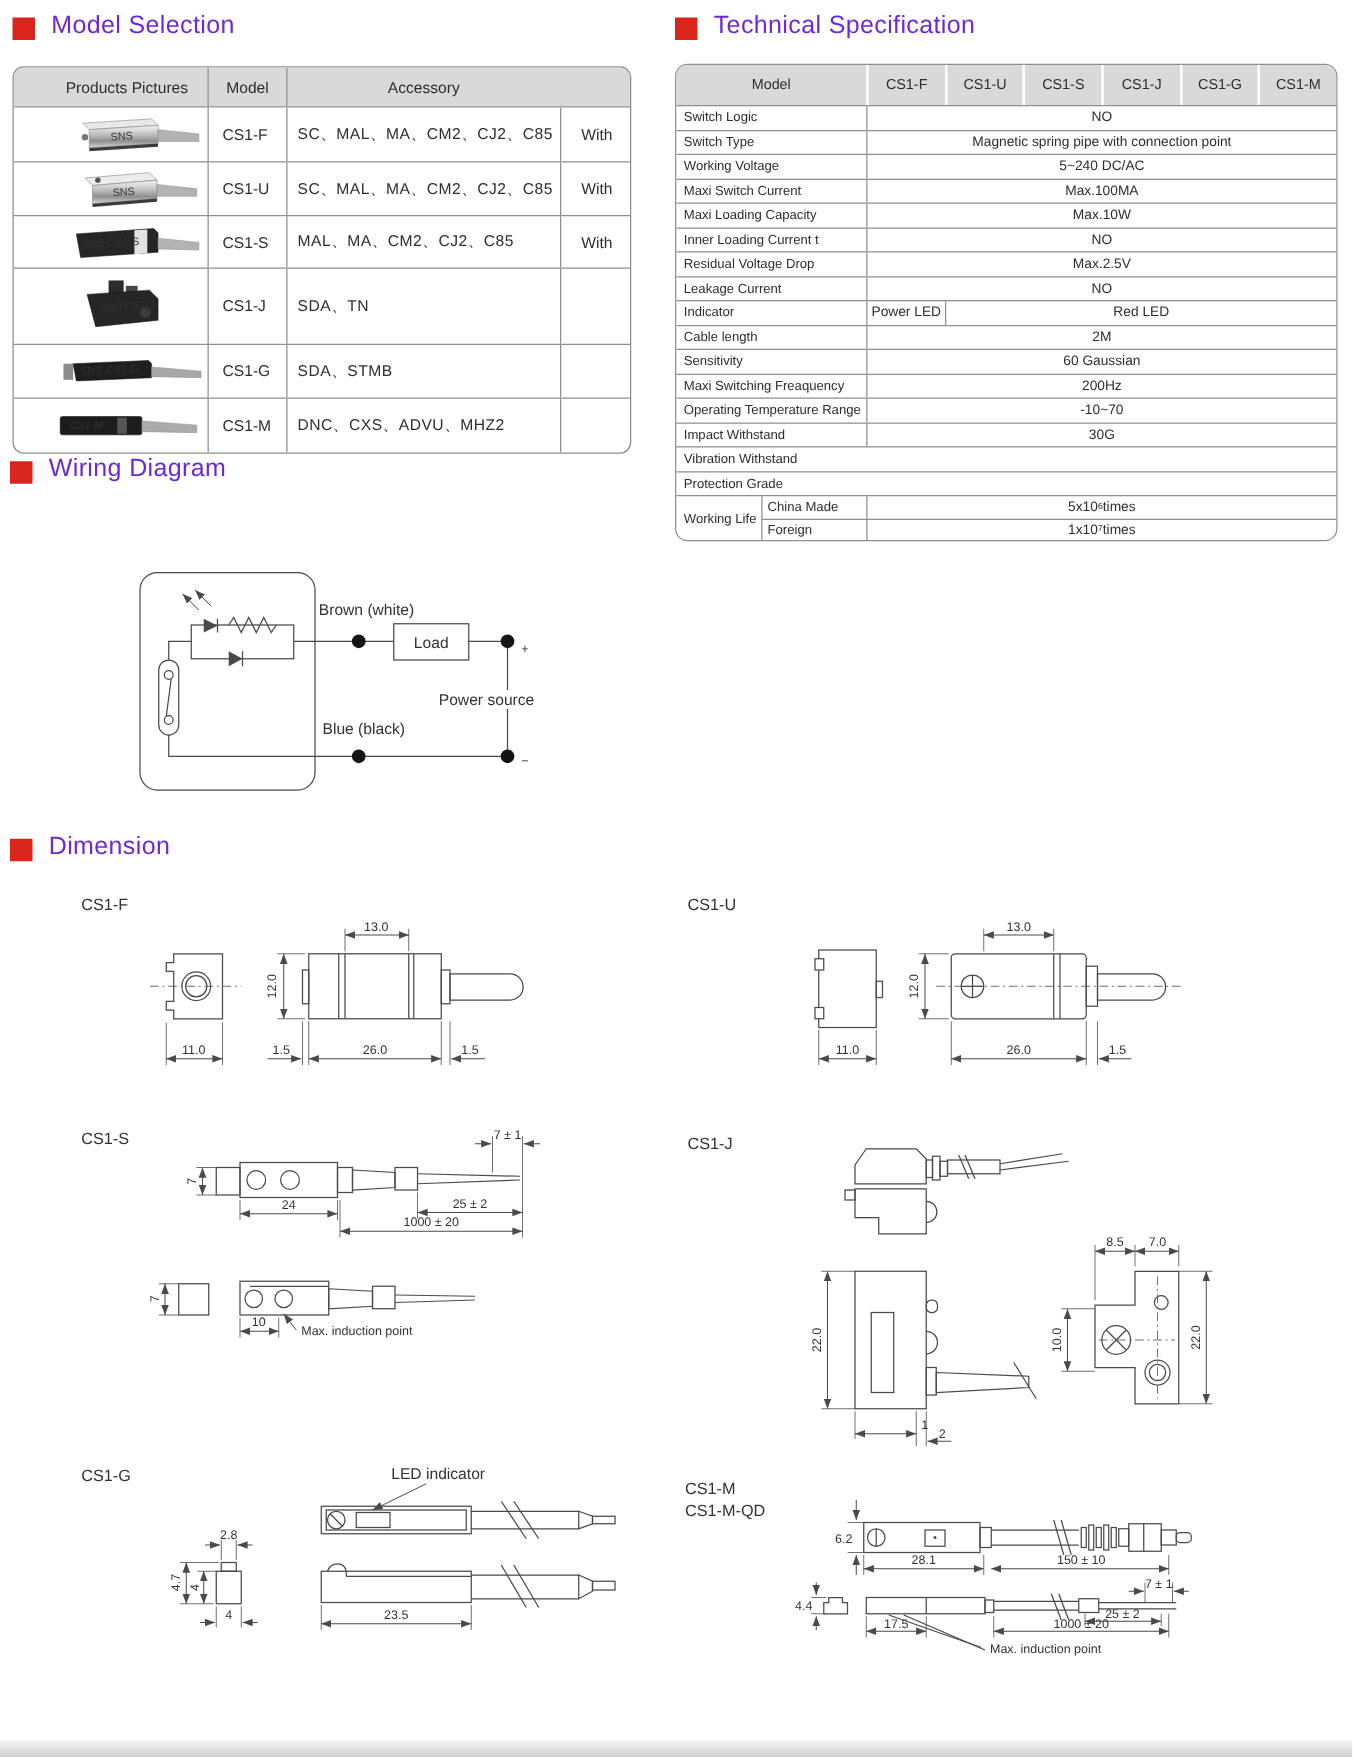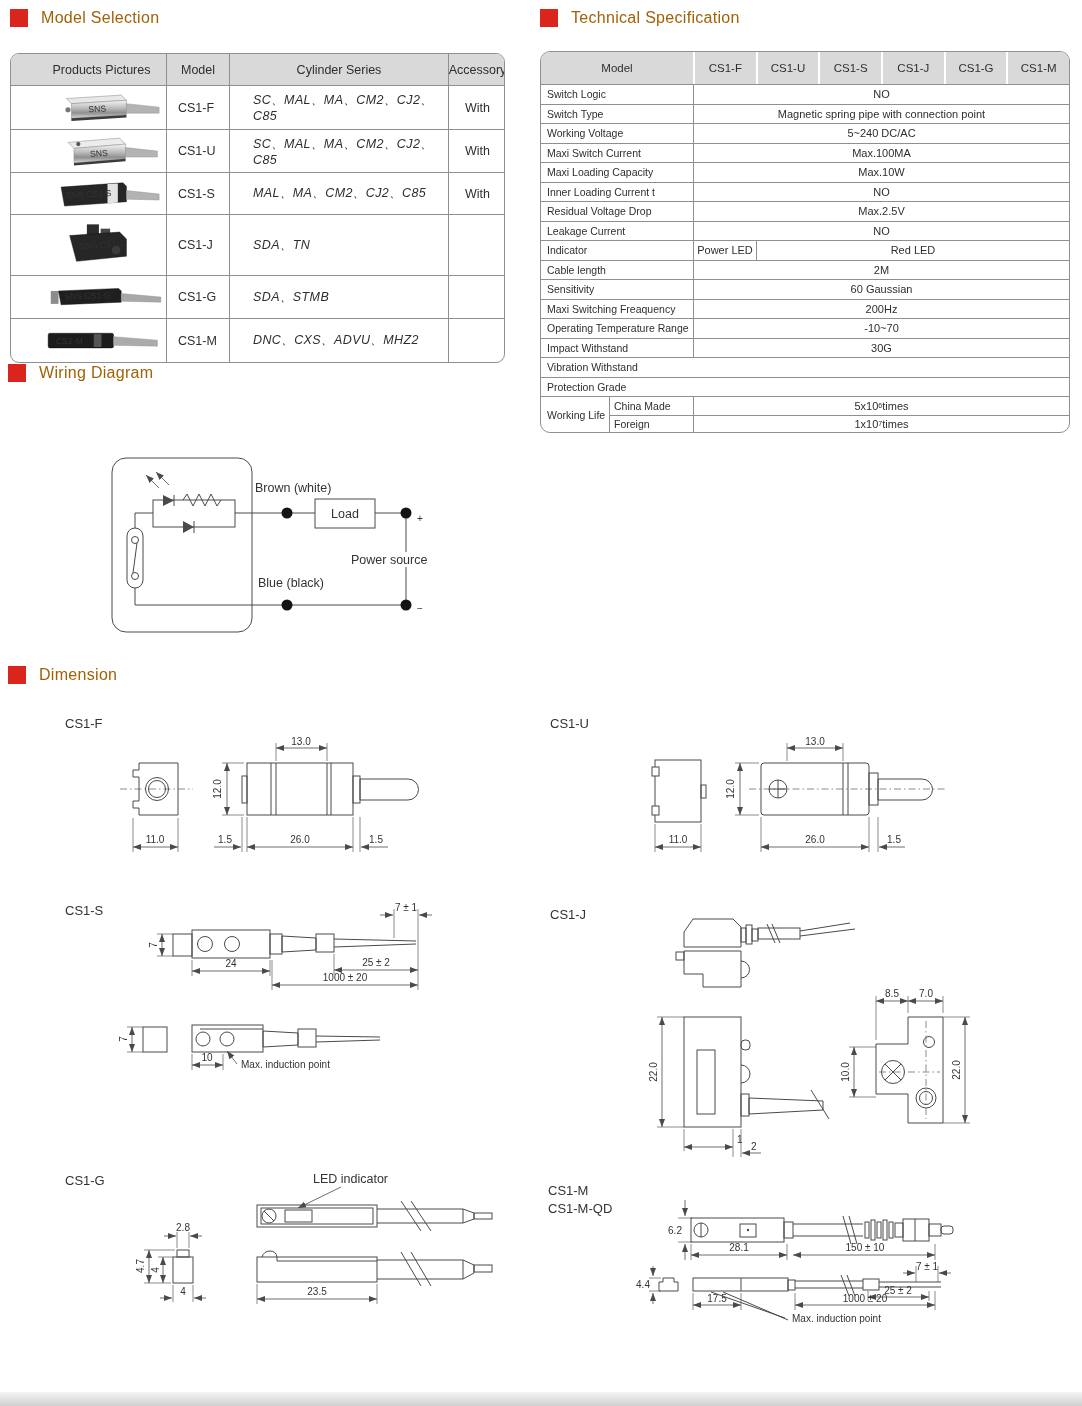--- a/index.html
+++ b/index.html
@@ -1,32 +1,32 @@
 <!DOCTYPE html>
 <html><head>
 <meta charset="utf-8">
 <style>
   html,body{margin:0;padding:0;background:#fff;}
   .page{position:relative;width:1082px;height:1406px;background:#fff;overflow:hidden;
         font-family:"Liberation Sans",sans-serif;color:#2e2e2e;}
   .abs{position:absolute;}
   
-  .sec{position:absolute;display:flex;align-items:flex-end;gap:13px;font-size:16px;color:#a16207;letter-spacing:.3px;}
+  .sec{position:absolute;display:flex;align-items:flex-end;gap:13px;font-size:20px;color:#6d28d9;letter-spacing:.3px;}
   .sq{width:18px;height:18px;flex:0 0 18px;}
   
   .mtable{position:absolute;left:10px;top:53px;width:495px;border:1px solid #8f8f8f;border-radius:9px;overflow:hidden;background:#fff;box-sizing:border-box;}
   .mrow{display:grid;grid-template-columns:155px 63px 219px 58px;border-top:1px solid #8f8f8f;}
   .mrow.first{border-top:none;}
   .mhead{background:#d9d9d9;height:31px;}
   .mcell{display:flex;align-items:center;box-sizing:border-box;border-left:1px solid #8f8f8f;font-size:12.5px;}
   .mcell:first-child{border-left:none;padding-left:26px;}
   .mhead .mcell{justify-content:center;font-size:12.5px;}
   .c-pic{justify-content:center;}
   .c-mdl{padding-left:11px;}
-  .c-ser{padding-left:23px;letter-spacing:.4px;font-size:12.5px;font-style:italic;}
+  .c-ser{padding-left:8px;letter-spacing:.4px;font-size:12.5px;}
   .c-acc{justify-content:center;}
   
   .stable{position:absolute;left:540px;top:51px;width:530px;border:1px solid #8f8f8f;border-radius:10px;overflow:hidden;background:#fff;box-sizing:border-box;}
   .shead{display:grid;grid-template-columns:152px repeat(6,1fr);}
   .shc{background:#d9d9d9;height:32px;display:flex;align-items:center;justify-content:center;font-size:11.5px;border-left:2px solid #fff;box-sizing:border-box;}
   .shc:first-child{border-left:none;}
   .srow{display:grid;grid-template-columns:152px 1fr;height:18.5px;border-top:1px solid #8f8f8f;}
   .srow3{display:grid;grid-template-columns:152px 63px 1fr;height:18.5px;border-top:1px solid #8f8f8f;}
   .slab{display:flex;align-items:center;padding-left:6px;font-size:10.5px;box-sizing:border-box;}
   .sval{display:flex;align-items:center;justify-content:center;font-size:11px;border-left:1px solid #8f8f8f;box-sizing:border-box;}
@@ -83,21 +83,20 @@
   </div>
   <div class="sec" style="left:8px;top:666px">
     <span class="sq" style="background:#da251c"></span>
     <span>Dimension</span>
   </div>
 
   <div class="mtable">
     <div class="mrow mhead first">
       <div class="mcell">Products Pictures</div>
       <div class="mcell">Model</div>
-      <div class="mcell">Cylinder Series</div>
       <div class="mcell">Accessory</div>
     </div>
 
     <div class="mrow" style="height:43px">
       <div class="mcell c-pic">
         <svg width="150" height="40" viewBox="0 0 150 40">
           <polygon points="34,9 98,5 104,11 40,15" fill="#e8e8e8" stroke="#8a8a8a" stroke-width="0.6"></polygon>
           <polygon points="40,15 104,11 104,28 40,32" fill="url(#gm)" stroke="#8a8a8a" stroke-width="0.6"></polygon>
           <polygon points="40,32 104,28 104,31 40,35" fill="#3c3c3c"></polygon>
           <polygon points="104,15 142,19 142,26 104,26" fill="#b3b3b3" stroke="#8f8f8f" stroke-width="0.5"></polygon>

